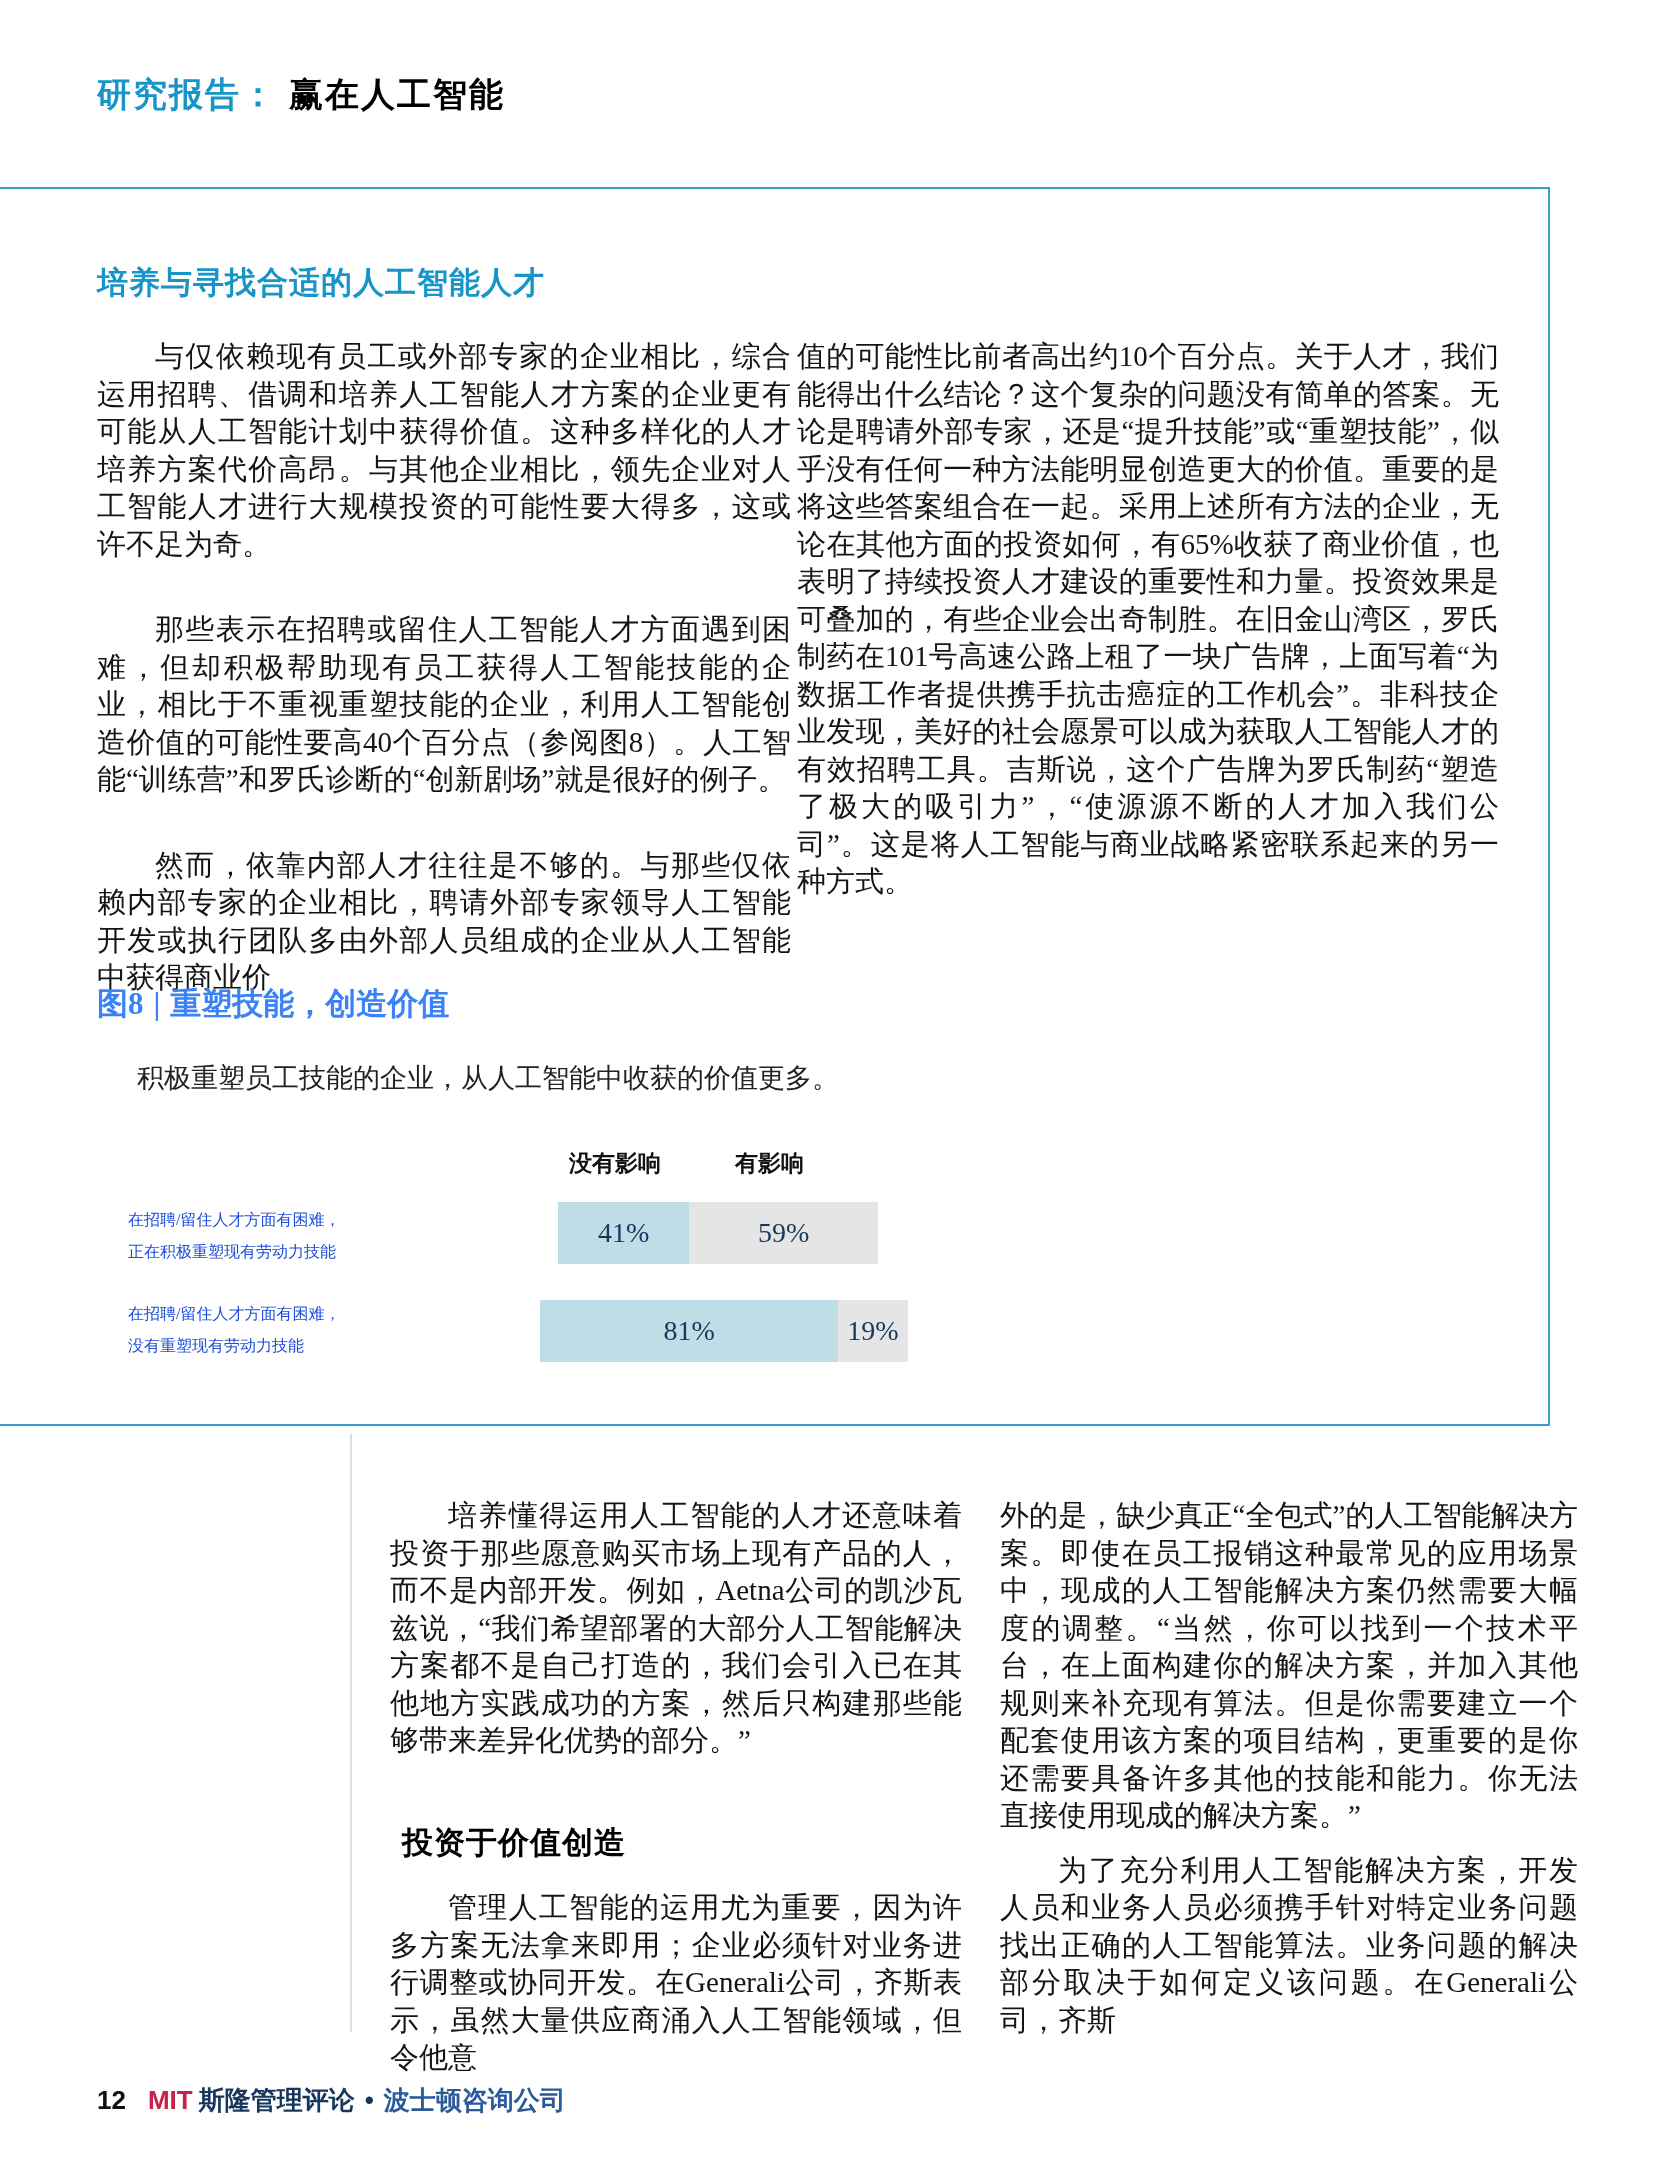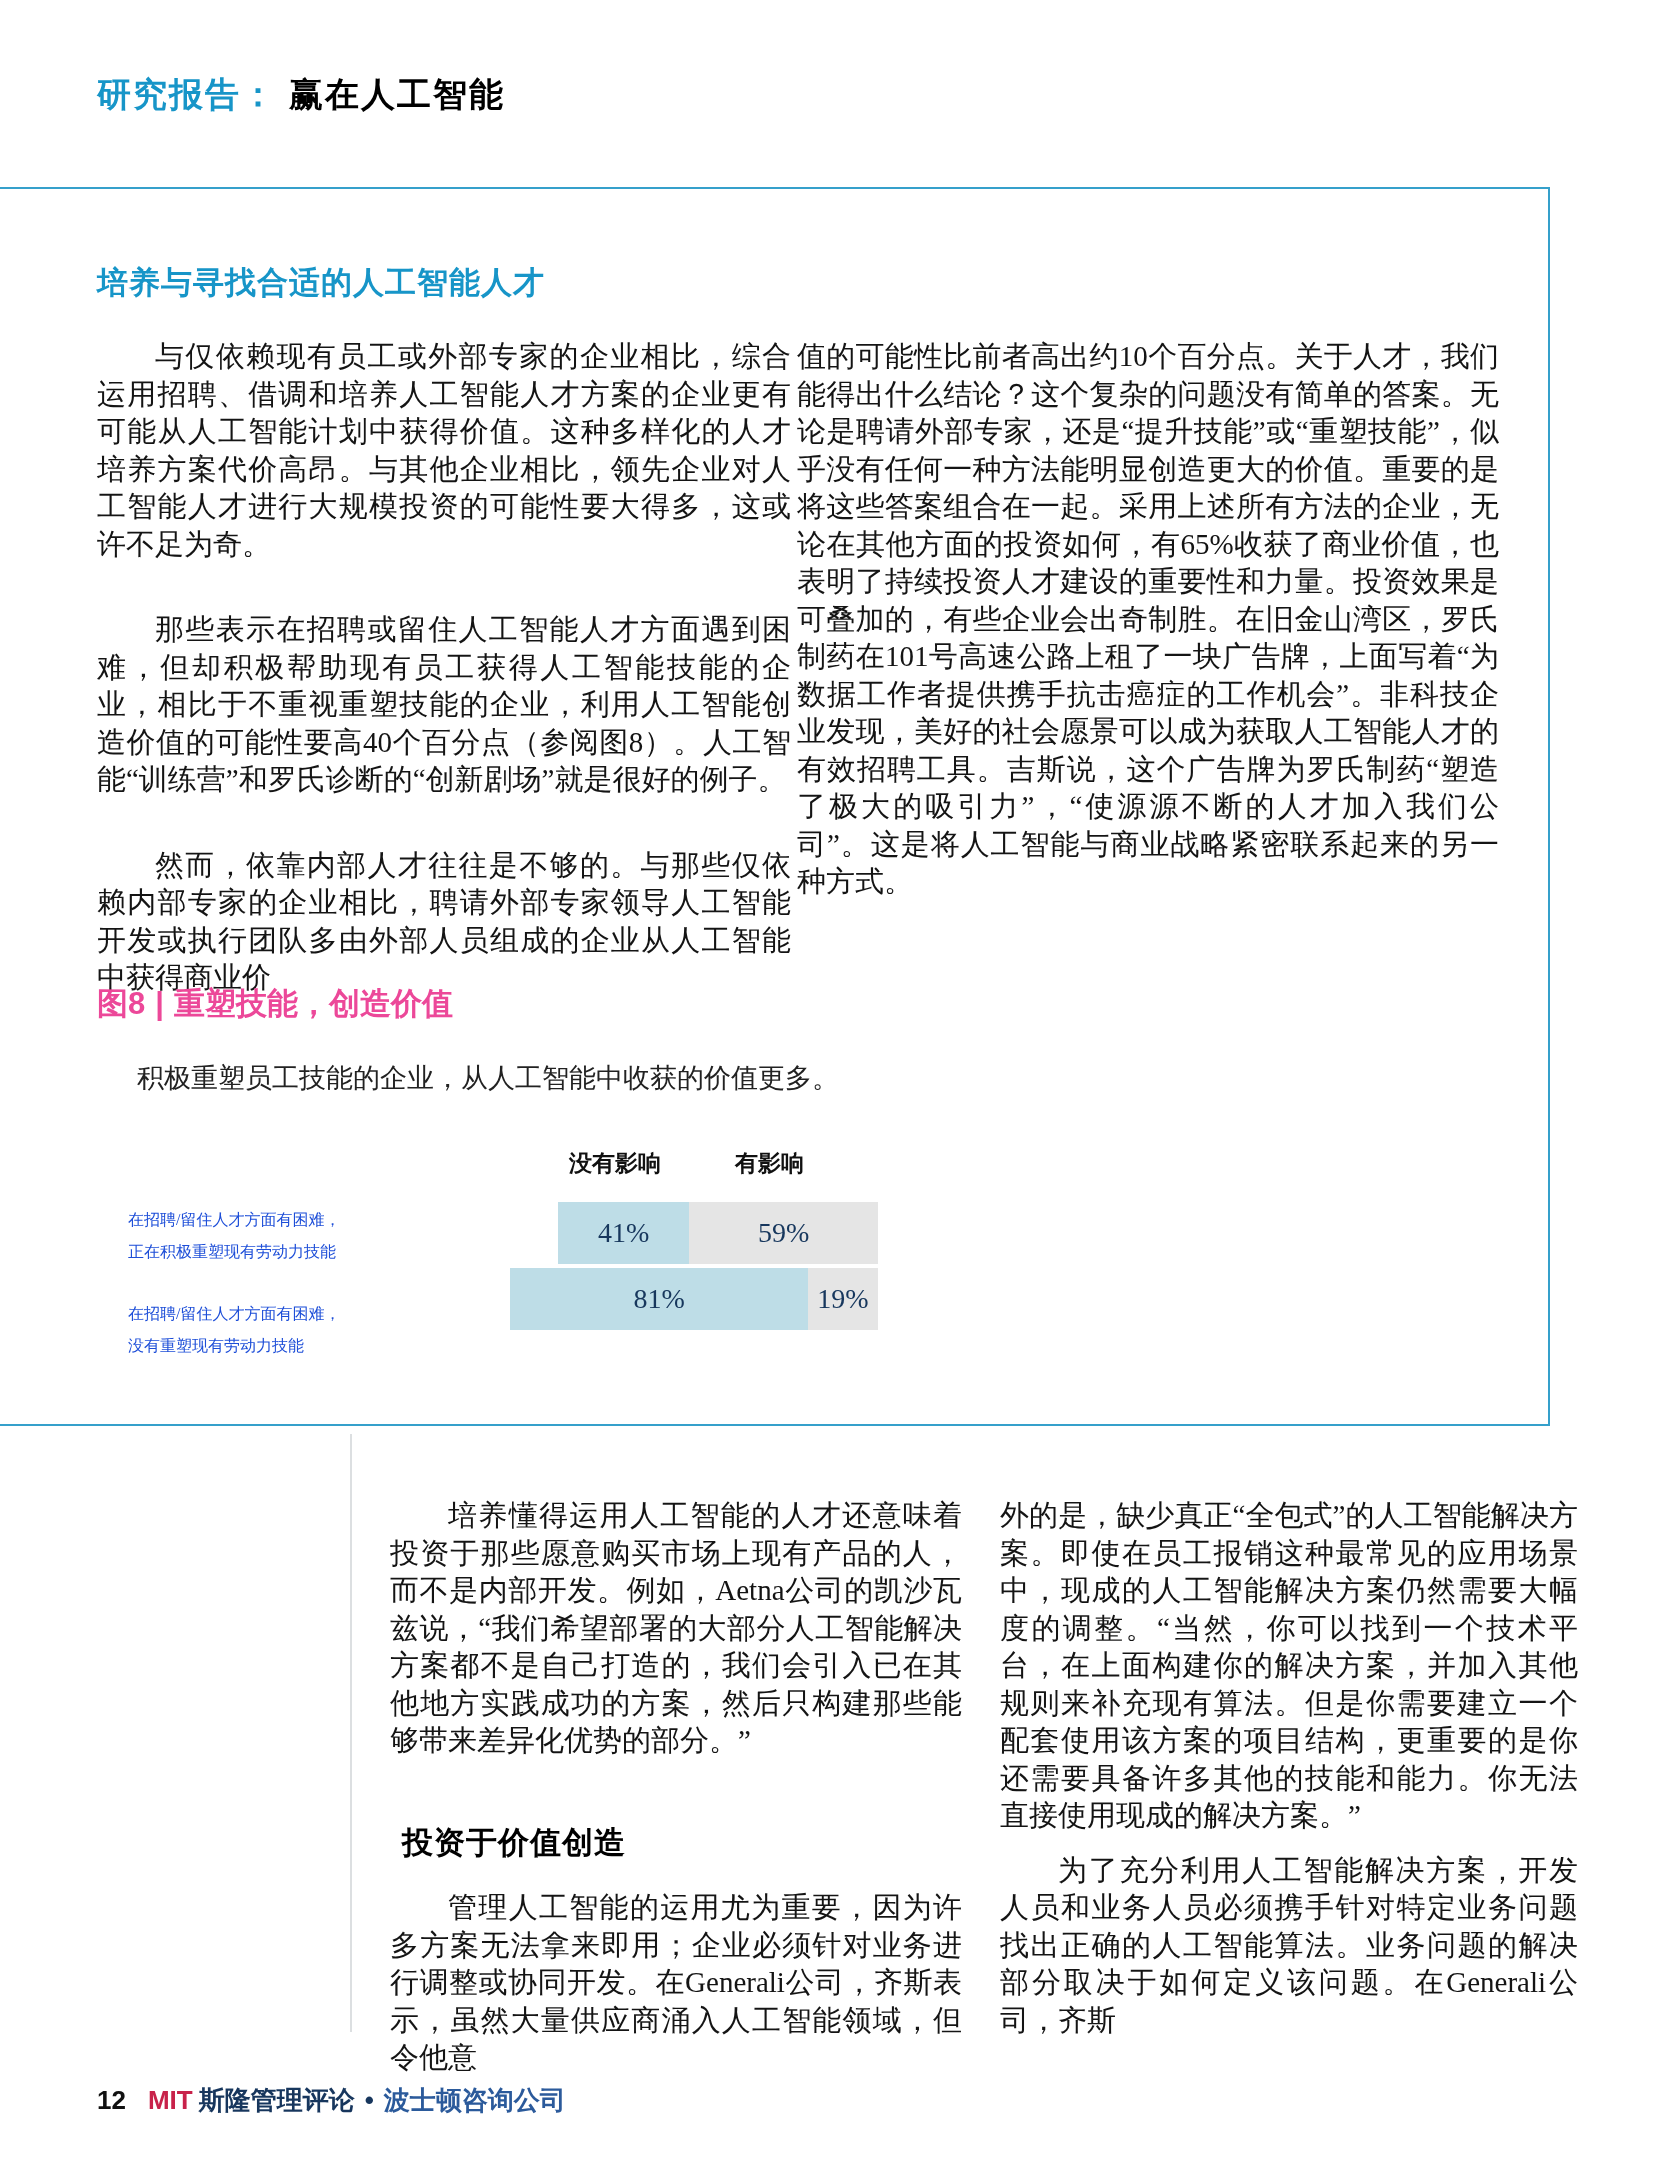--- a/index.html
+++ b/index.html
@@ -20,22 +20,22 @@
                  font-family:"Liberation Sans","DejaVu Sans",sans-serif;font-weight:bold;
                  font-size:31px;letter-spacing:1px;white-space:nowrap;}
 
   .bodytext{font-size:29px;line-height:37.5px;text-align:justify;text-justify:inter-character;color:#141414;}
   .bodytext p{margin:0 0 48px 0;text-indent:2em;}
   .bodytext p.noindent{text-indent:0;}
   .col-tl{position:absolute;left:97px;top:338px;width:694px;}
   .col-tr{position:absolute;left:797px;top:338px;width:702px;}
 
   
-  .fig-title{position:absolute;left:97px;top:983px;color:#ec4899;
-             font-family:Liberation Sans, sans-serif;font-weight:bold;
+  .fig-title{position:absolute;left:97px;top:983px;color:#3b82f6;
+             font-family:Liberation Serif, serif;font-weight:bold;
              font-size:31px;white-space:nowrap;}
   .fig-title .sep{margin:0 10px;font-weight:bold;}
   .fig-subtitle{position:absolute;left:137px;top:1060px;font-size:27px;color:#222;white-space:nowrap;}
 
   
   .legend{position:absolute;top:1148px;font-family:"Liberation Sans","DejaVu Sans",sans-serif;
           font-weight:bold;font-size:23px;color:#111;text-align:center;}
   .legend.no{left:510px;width:151px;text-align:right;}
   .legend.yes{left:661px;width:217px;}
   .bar-label{position:absolute;left:128px;font-size:16px;line-height:32px;color:#1d4ed8;white-space:nowrap;}
@@ -105,21 +105,21 @@
     </div>
     <div class="seg dark" style="width: 59%;">
       <span>59%</span>
     </div>
   </div>
 
   <div class="bar-label" style="top:1298px;">
     <div>在招聘/留住人才方面有困难，</div>
     <div>没有重塑现有劳动力技能</div>
   </div>
-  <div class="bar" style="top:1268px;">
+  <div class="bar" style="top:1300px;margin-left:30px;">
     <div class="seg light" style="width: 81%;">
       <span>81%</span>
     </div>
     <div class="seg dark" style="width: 19%;">
       <span>19%</span>
     </div>
   </div>
 
   <div class="vline"></div>
 

